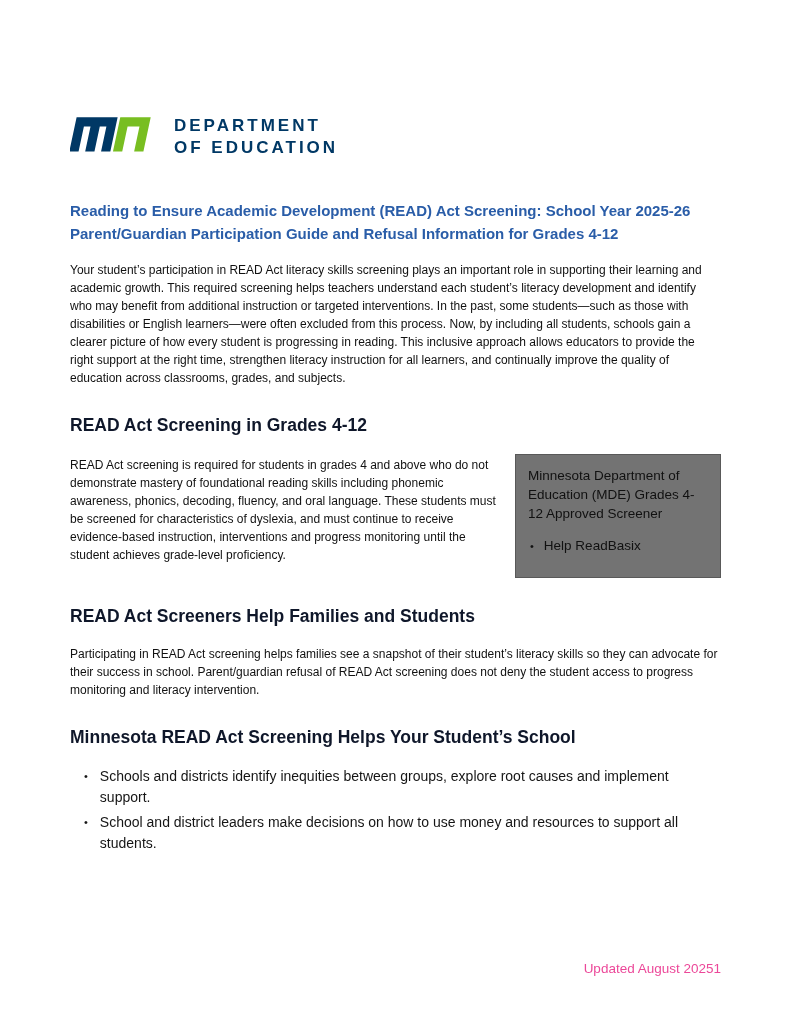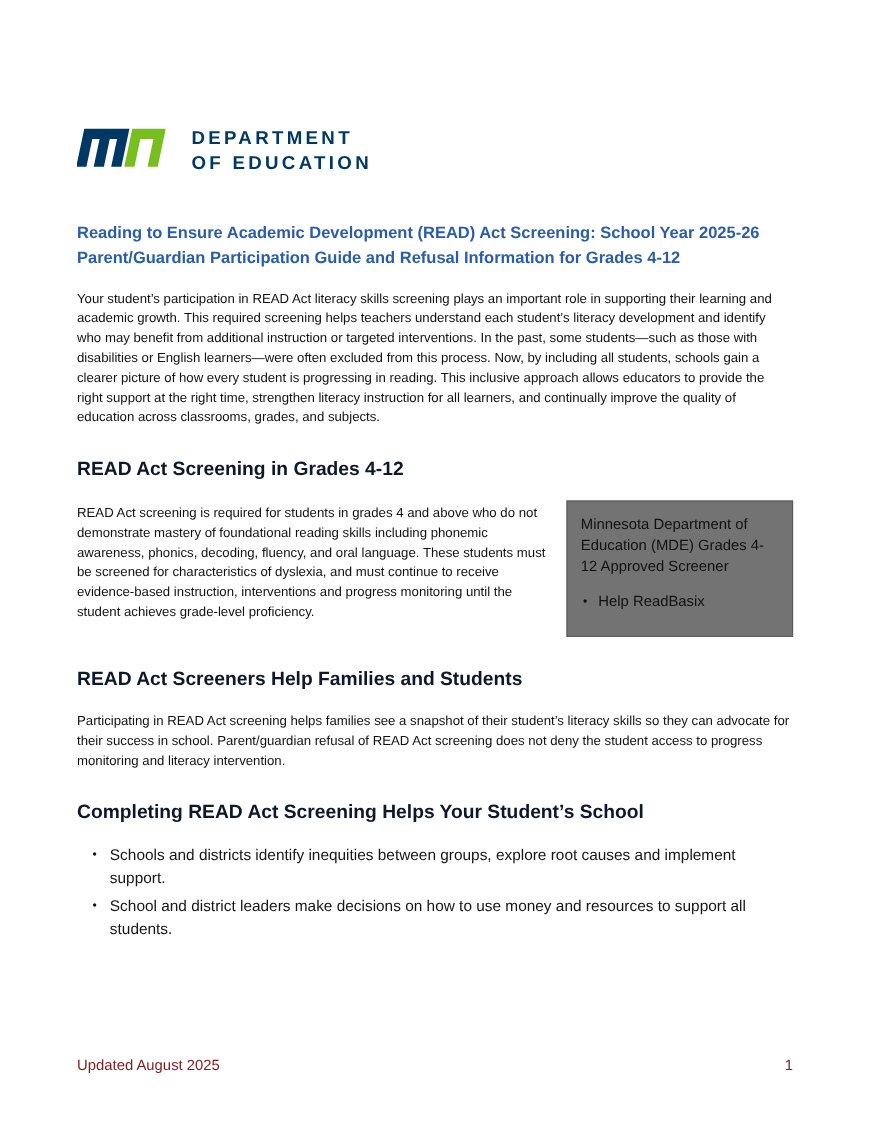--- a/index.html
+++ b/index.html
@@ -99,23 +99,23 @@
   }
   .sidebar-box .bullet-item { gap: 10px; margin-left: 2px; font-size: 13.5px; }
 
   
   .footer {
     position: absolute;
     left: 70px;
     right: 70px;
     bottom: 48px;
     display: flex;
-    justify-content: space-between;
+    justify-content: flex-end;
     font-size: 13.5px;
-    color: #7f1d1d;
+    color: #ec4899;
   }
 </style>
 </head>
 <body>
 
 <div class="page">
 
   <div class="logo">
     <div class="logo-mark">
       <svg width="86" height="54" viewBox="0 0 130 70" aria-hidden="true">
@@ -142,21 +142,21 @@
       <div class="box-title">Minnesota Department of Education (MDE) Grades 4-12 Approved Screener</div>
       <div class="bullet-item">
         <span>Help ReadBasix</span>
       </div>
     </div>
   </div>
 
   <h2>READ Act Screeners Help Families and Students</h2>
   <p class="body-text">Participating in READ Act screening helps families see a snapshot of their student’s literacy skills so they can advocate for their success in school. Parent/guardian refusal of READ Act screening does not deny the student access to progress monitoring and literacy intervention.</p>
 
-  <h2>Completing READ Act Screening Helps Your Student’s School</h2>
+  <h2>Minnesota READ Act Screening Helps Your Student’s School</h2>
   <div class="bullet-list">
     <div class="bullet-item">
       <span>Schools and districts identify inequities between groups, explore root causes and implement support.</span>
     </div>
     <div class="bullet-item">
       <span>School and district leaders make decisions on how to use money and resources to support all students.</span>
     </div>
   </div>
 
   <div class="footer">

